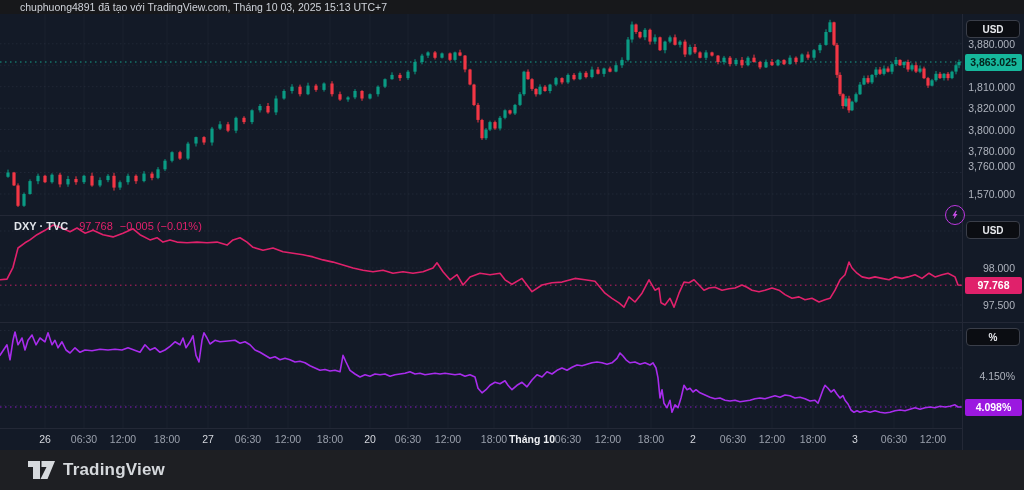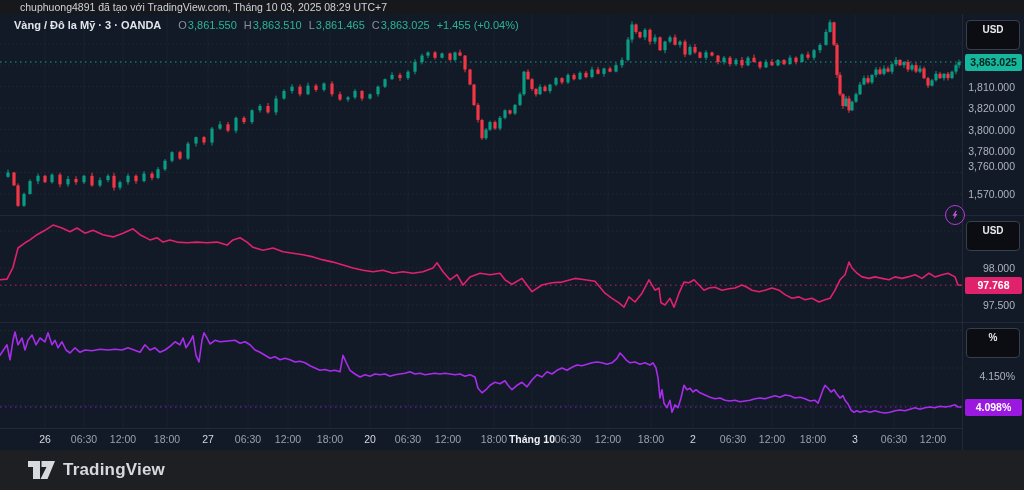--- a/index.html
+++ b/index.html
@@ -13,21 +13,21 @@
   .panel svg{position:absolute;left:0;top:0;}
   .legend{position:absolute;left:14px;top:5px;font-size:11px;white-space:nowrap;z-index:5;}
   .lt{color:#e2e5ea;font-weight:700;margin-right:10px;}
   .lk{color:#8b8f9a;margin-left:7px;}
   .lv{margin-left:1px;}
   .g{color:#2bb39a;} .pk{color:#e0216b;} .pu{color:#a82cec;}
   .chg{margin-left:7px;}
   .sep{position:absolute;left:0;width:1024px;height:1px;background:#232836;z-index:4;}
   .axis-col{position:absolute;left:962px;top:0;width:62px;height:436px;border-left:1px solid #232836;box-sizing:border-box;}
   .axis-pane{position:absolute;left:0;width:62px;}
-  .unit-btn{position:absolute;left:3px;top:6px;width:54px;height:30px;background:#0b0d12;border:1px solid #3a3e49;
+  .unit-btn{position:absolute;left:3px;top:6px;width:54px;height:18px;background:#0b0d12;border:1px solid #3a3e49;
     border-radius:4px;color:#e8e9ed;font-size:10px;font-weight:700;line-height:17px;text-align:center;box-sizing:border-box;z-index:6;}
   .axlabel{position:absolute;left:0;width:52px;text-align:right;font-size:10.5px;color:#aeb3bd;z-index:2;}
   .badge{position:absolute;left:2px;width:57px;height:17px;border-radius:2px;font-size:10.5px;font-weight:700;
     line-height:17px;text-align:center;z-index:5;}
   .time-axis{position:absolute;left:0;top:414px;width:962px;height:22px;border-top:1px solid #232836;box-sizing:border-box;}
   .tick{position:absolute;top:4px;transform:translateX(-50%);font-size:10.5px;color:#9aa0ac;white-space:nowrap;}
   .tick.major{color:#d4d7dd;}
   .tick.month{font-weight:700;color:#eceef2;}
   .lightning{position:absolute;left:945px;top:191px;width:20px;height:20px;border:1.5px solid #bd37e0;border-radius:50%;
     box-sizing:border-box;z-index:6;display:flex;align-items:center;justify-content:center;background:rgba(19,26,39,0.6);}
@@ -36,21 +36,21 @@
   .brand-wrap{position:absolute;left:28px;top:10px;display:flex;align-items:center;gap:8px;}
   .brand-mark svg{display:block;}
   .brand-text{color:#d6d9dd;font-size:17px;font-weight:700;letter-spacing:0.2px;}
 </style>
 </head>
 <body>
 
 <div class="screen">
 
   <div class="top-bar">
-    <span>chuphuong4891 đã tạo với TradingView.com, Tháng 10 03, 2025 08:29 UTC+7</span>
+    <span>chuphuong4891 đã tạo với TradingView.com, Tháng 10 03, 2025 15:13 UTC+7</span>
   </div>
 
   <div class="chart-area">
     <div class="plots">
 
       <div class="panel" id="panel0" style="top:0;height:201px;">
         <svg id="svg0" width="962" height="201" viewBox="0 0 962 201">
             <line x1="45" y1="0" x2="45" y2="201" stroke="rgba(151,161,183,0.10)" stroke-width="1" opacity="0.55"></line>
             <line x1="84" y1="0" x2="84" y2="201" stroke="rgba(151,161,183,0.10)" stroke-width="1" opacity="0.55"></line>
             <line x1="123" y1="0" x2="123" y2="201" stroke="rgba(151,161,183,0.10)" stroke-width="1" opacity="0.55"></line>
@@ -409,23 +409,20 @@
             <rect x="942.4" y="59.8" width="3.2" height="4.3" fill="#0a9b84"></rect>
             <line x1="948" y1="58.0" x2="948" y2="66.5" stroke="#f23645" stroke-width="1"></line>
             <rect x="946.4" y="59.8" width="3.2" height="4.3" fill="#f23645"></rect>
             <line x1="952" y1="56.7" x2="952" y2="65.2" stroke="#0a9b84" stroke-width="1"></line>
             <rect x="950.4" y="57.7" width="3.2" height="6.4" fill="#0a9b84"></rect>
             <line x1="956" y1="49.5" x2="956" y2="60.3" stroke="#0a9b84" stroke-width="1"></line>
             <rect x="954.4" y="51.2" width="3.2" height="6.4" fill="#0a9b84"></rect>
             <line x1="959" y1="45.6" x2="959" y2="54.2" stroke="#0a9b84" stroke-width="1"></line>
             <rect x="957.4" y="48.0" width="3.2" height="3.2" fill="#0a9b84"></rect>
           </svg>
-        <div class="legend">
-          <span class="lt">Vàng / Đô la Mỹ · 3 · OANDA</span><span class="lk">O</span><span class="lv g">3,861.550</span><span class="lk">H</span><span class="lv g">3,863.510</span><span class="lk">L</span><span class="lv g">3,861.465</span><span class="lk">C</span><span class="lv g">3,863.025</span><span class="lv g chg">+1.455 (+0.04%)</span>
-        </div>
       </div>
 
       <div class="panel" id="panel1" style="top:201px;height:107px;">
         <svg id="svg1" width="962" height="107" viewBox="0 0 962 107">
             <line x1="45" y1="0" x2="45" y2="107" stroke="rgba(151,161,183,0.10)" stroke-width="1" opacity="0.55"></line>
             <line x1="84" y1="0" x2="84" y2="107" stroke="rgba(151,161,183,0.10)" stroke-width="1" opacity="0.55"></line>
             <line x1="123" y1="0" x2="123" y2="107" stroke="rgba(151,161,183,0.10)" stroke-width="1" opacity="0.55"></line>
             <line x1="167" y1="0" x2="167" y2="107" stroke="rgba(151,161,183,0.10)" stroke-width="1" opacity="0.55"></line>
             <line x1="208" y1="0" x2="208" y2="107" stroke="rgba(151,161,183,0.10)" stroke-width="1" opacity="0.55"></line>
             <line x1="248" y1="0" x2="248" y2="107" stroke="rgba(151,161,183,0.10)" stroke-width="1" opacity="0.55"></line>
@@ -445,20 +442,23 @@
             <line x1="813" y1="0" x2="813" y2="107" stroke="rgba(151,161,183,0.10)" stroke-width="1" opacity="0.55"></line>
             <line x1="855" y1="0" x2="855" y2="107" stroke="rgba(151,161,183,0.10)" stroke-width="1" opacity="0.55"></line>
             <line x1="894" y1="0" x2="894" y2="107" stroke="rgba(151,161,183,0.10)" stroke-width="1" opacity="0.55"></line>
             <line x1="933" y1="0" x2="933" y2="107" stroke="rgba(151,161,183,0.10)" stroke-width="1" opacity="0.55"></line>
             <line x1="0" y1="16.0" x2="962" y2="16.0" stroke="rgba(151,161,183,0.10)" stroke-width="1" stroke-dasharray="1.5,2.5"></line>
             <line x1="0" y1="53.0" x2="962" y2="53.0" stroke="rgba(151,161,183,0.10)" stroke-width="1" stroke-dasharray="1.5,2.5"></line>
             <line x1="0" y1="90.0" x2="962" y2="90.0" stroke="rgba(151,161,183,0.10)" stroke-width="1" stroke-dasharray="1.5,2.5"></line>
             <line x1="0" y1="70.2" x2="962" y2="70.2" stroke="#e0216b" stroke-width="1" stroke-dasharray="1.5,3.5" opacity="0.85"></line>
             <polyline fill="none" stroke="#e0216b" stroke-width="1.6" stroke-linejoin="round" stroke-linecap="round" points="0,64.8 7,64.1 13,52.3 18,33.0 25,27.8 30,24.9 37,19.7 45,15.3 53,10.1 62,13.0 70,16.7 77,13.0 85,18.2 93,15.3 103,19.7 113,21.9 123,18.2 133,13.8 140,19.7 150,24.9 157,22.7 163,27.1 170,24.9 177,27.1 187,27.8 197,27.1 207,27.8 217,27.1 227,30.1 233,24.9 240,22.7 247,27.1 253,32.3 263,35.2 273,33.0 283,36.7 293,38.2 303,39.7 313,41.9 323,44.9 333,47.1 343,50.0 353,53.0 363,55.2 373,56.7 383,55.2 393,58.2 403,56.7 413,58.2 423,56.7 433,53.0 437,47.8 443,56.7 450,64.8 457,59.7 463,70.0 470,61.9 480,58.2 490,59.7 500,58.2 505,64.8 512,69.3 522,63.4 532,76.7 542,70.0 552,67.8 562,67.1 575,63.4 585,64.8 595,66.3 605,78.2 612,83.3 619,87.8 624,92.2 629,81.9 635,87.0 642,78.2 649,64.8 655,75.2 659,73.0 661,87.8 665,90.0 670,83.3 674,92.2 679,78.2 684,67.1 689,67.8 694,64.8 699,70.0 704,75.2 709,73.0 715,72.2 722,75.2 729,73.7 735,73.0 742,70.0 747,72.2 752,75.2 759,76.7 765,75.2 772,73.0 779,75.2 785,79.6 792,83.3 799,81.9 805,84.8 812,83.3 819,87.0 825,84.8 830,83.3 835,75.2 840,64.8 845,59.7 849,47.1 852,53.0 857,58.2 862,61.9 869,63.4 875,61.9 882,63.4 889,64.8 895,61.9 902,63.4 908,61.9 915,59.7 922,63.4 929,58.2 935,61.9 942,59.7 948,58.2 955,61.9 958,70.0 961,70.2"></polyline>
           </svg>
+        <div class="legend">
+          <span class="lt">DXY · TVC</span><span class="lv pk">97.768</span><span class="lv pk chg">−0.005 (−0.01%)</span>
+        </div>
       </div>
 
       <div class="panel" id="panel2" style="top:308px;height:106px;">
         <svg id="svg2" width="962" height="106" viewBox="0 0 962 106">
             <line x1="45" y1="0" x2="45" y2="106" stroke="rgba(151,161,183,0.10)" stroke-width="1" opacity="0.55"></line>
             <line x1="84" y1="0" x2="84" y2="106" stroke="rgba(151,161,183,0.10)" stroke-width="1" opacity="0.55"></line>
             <line x1="123" y1="0" x2="123" y2="106" stroke="rgba(151,161,183,0.10)" stroke-width="1" opacity="0.55"></line>
             <line x1="167" y1="0" x2="167" y2="106" stroke="rgba(151,161,183,0.10)" stroke-width="1" opacity="0.55"></line>
             <line x1="208" y1="0" x2="208" y2="106" stroke="rgba(151,161,183,0.10)" stroke-width="1" opacity="0.55"></line>
             <line x1="248" y1="0" x2="248" y2="106" stroke="rgba(151,161,183,0.10)" stroke-width="1" opacity="0.55"></line>

